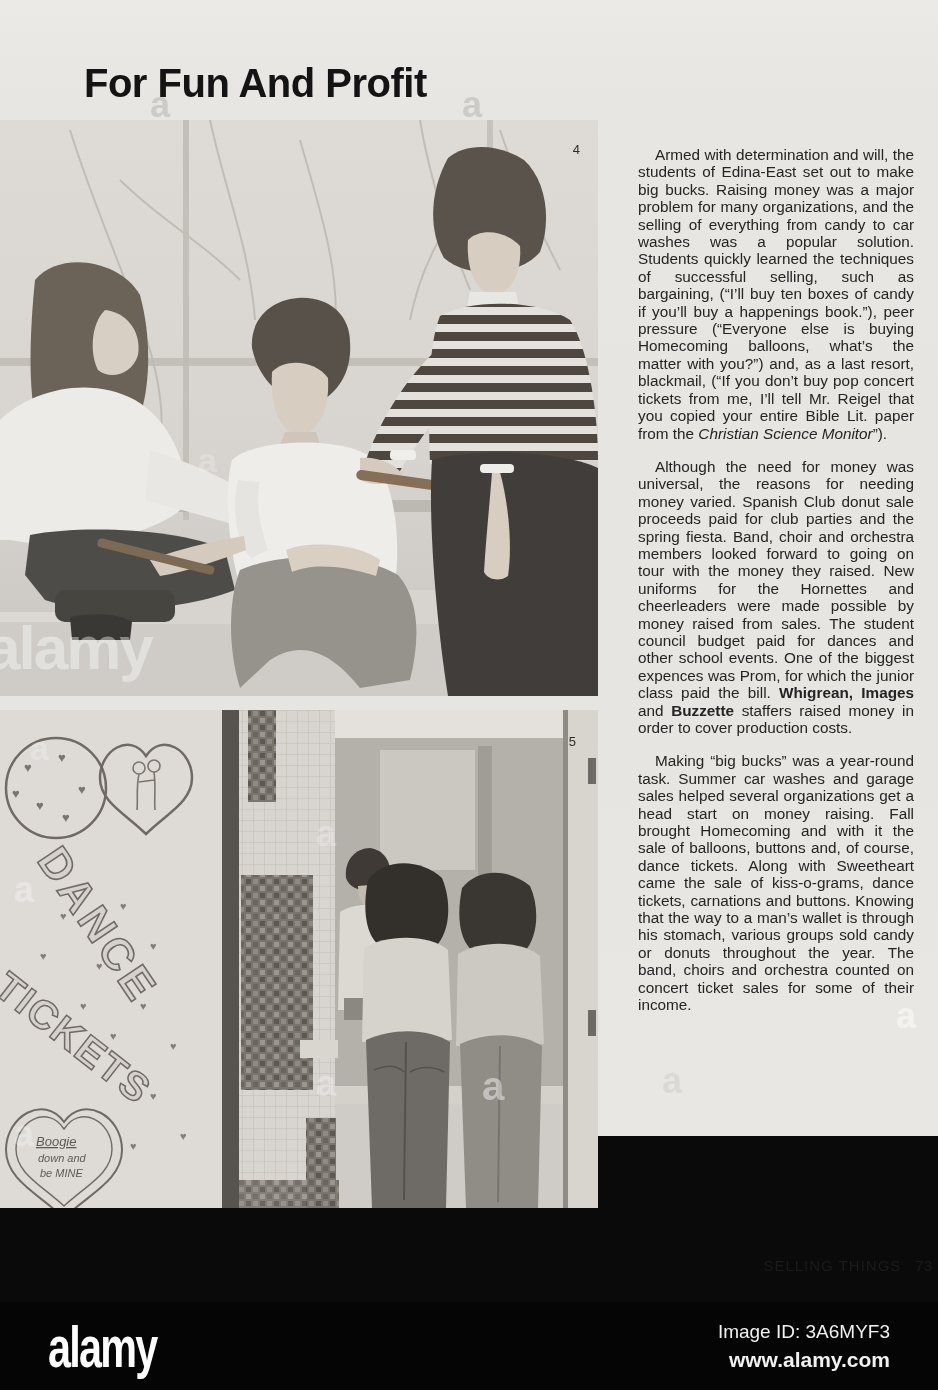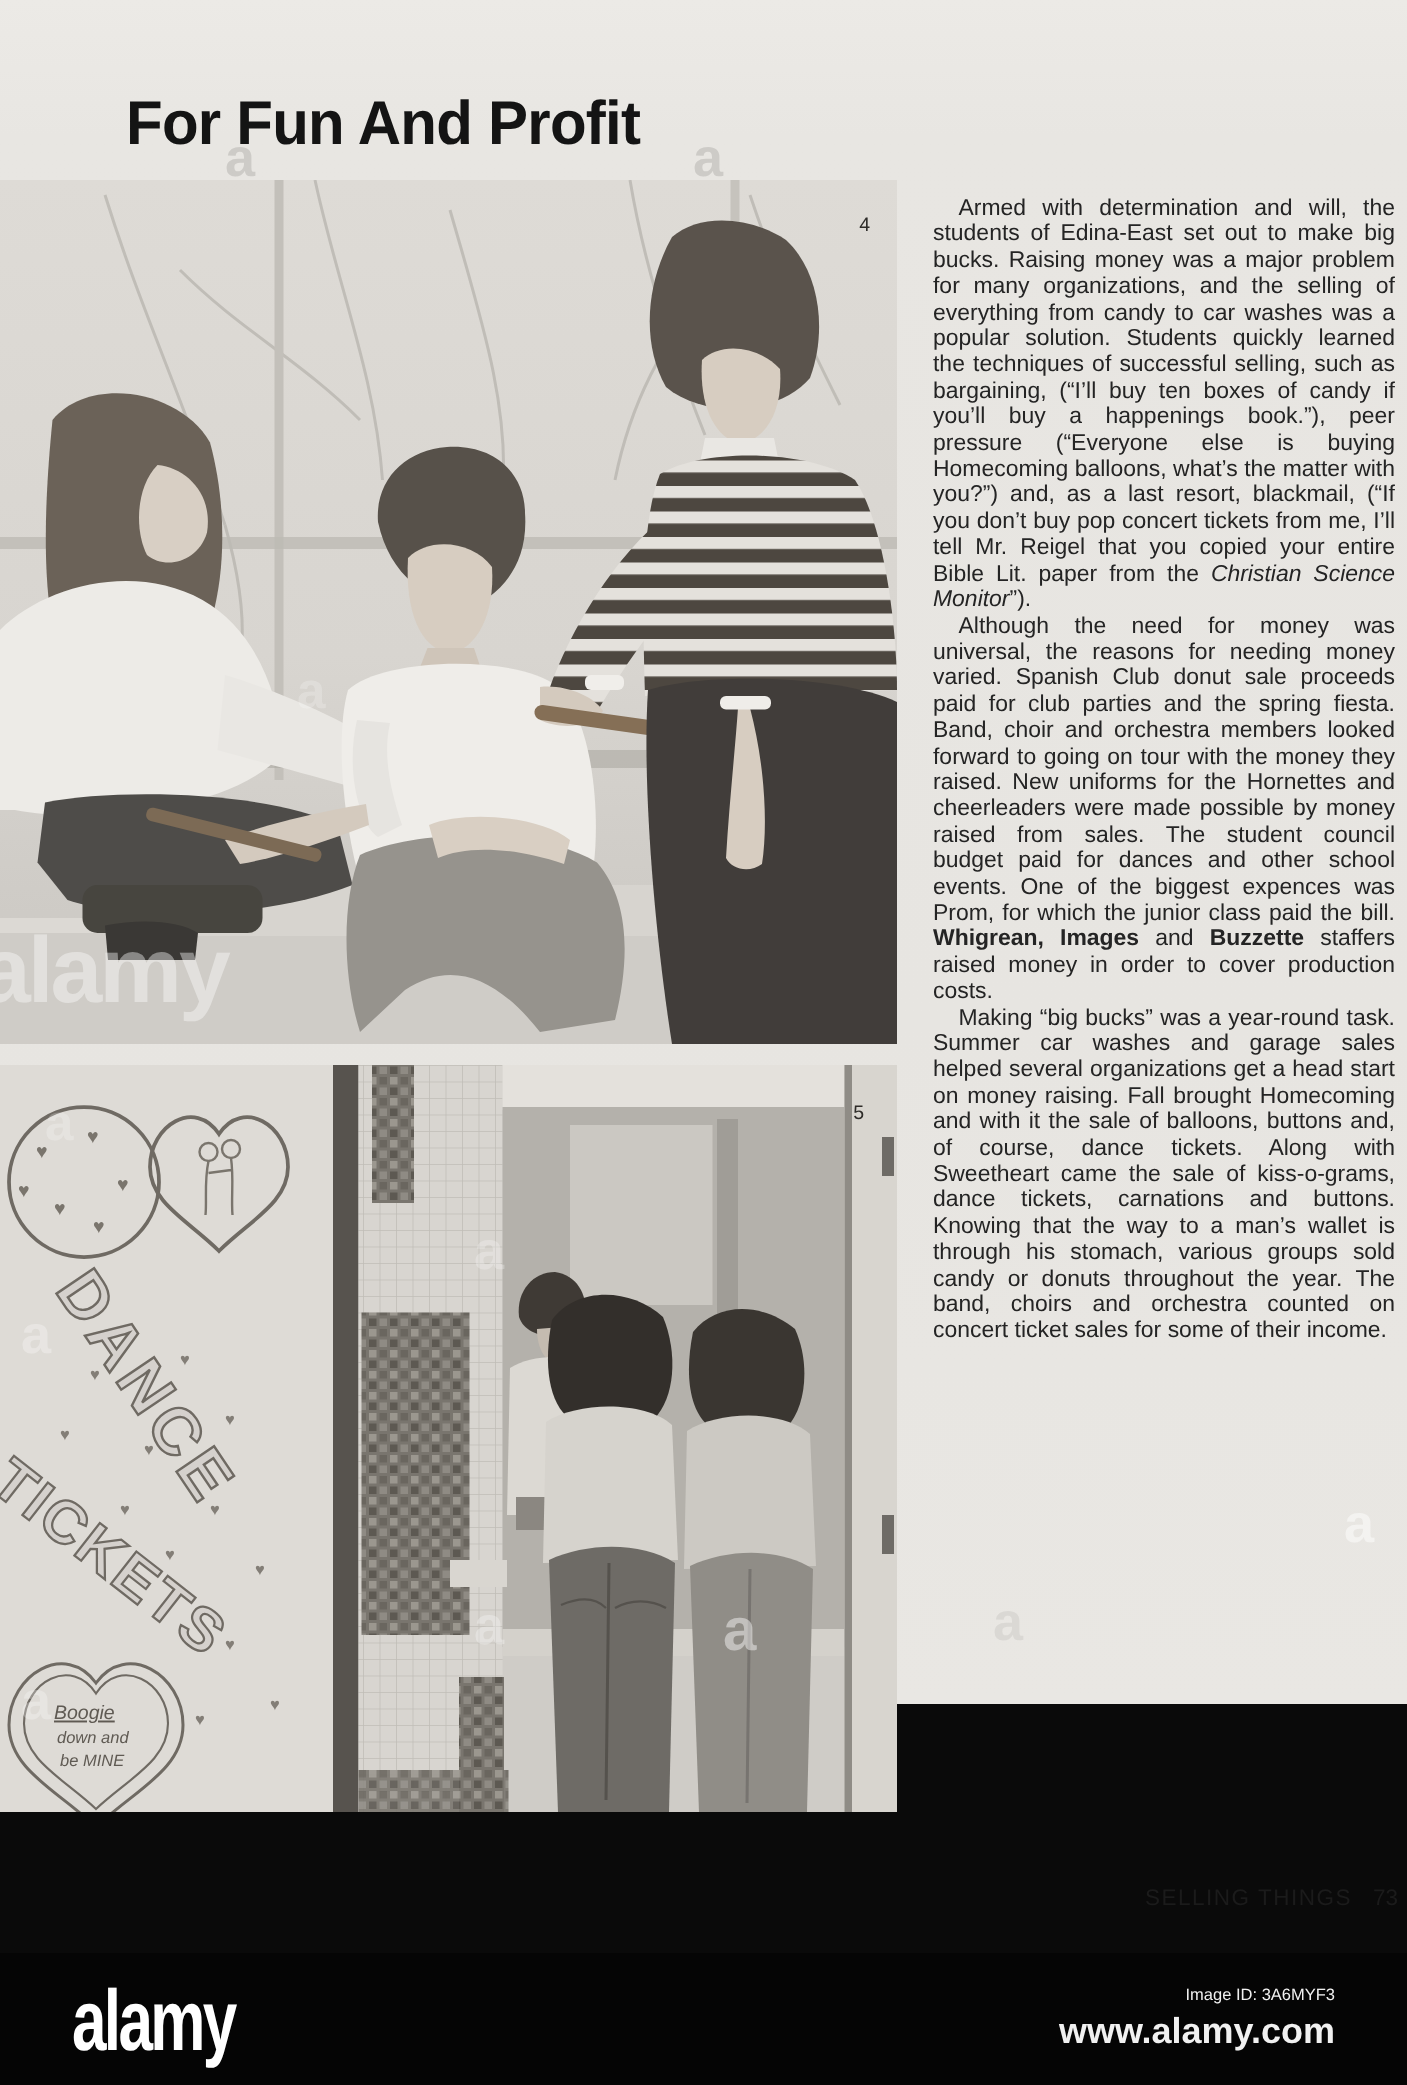--- a/index.html
+++ b/index.html
@@ -23,40 +23,40 @@
   .photo svg{display:block;}
   .photo-number{
     position:absolute;font-size:13px;color:#2e2c29;z-index:5;
   }
   .photo-number.n4{right:18px;top:22px;}
   .photo-number.n5{right:22px;top:24px;}
   .article{
     position:absolute;left:622px;top:130px;width:308px;
     color:#242424;font-size:15.3px;line-height:17.4px;text-align:justify;
   }
-  .article p{margin:0;text-indent:17px;}
+  .article p{margin:16px;text-indent:17px;}
   .article .b{font-weight:bold;}
   .article .i{font-style:italic;}
   .running-foot{
     position:absolute;top:1257px;right:6px;
     font-size:15px;letter-spacing:1px;color:#1b1b1b;white-space:nowrap;
   }
   .running-foot .pgnum{margin-left:14px;letter-spacing:0;text-align:right;}
   .watermark-bar{
     position:absolute;left:0;top:1302px;width:938px;height:88px;
     background:#050505;display:flex;align-items:center;justify-content:space-between;
     padding:0 48px;box-sizing:border-box;
   }
   .alamy-logo{
     color:#ffffff;font-size:47px;font-weight:bold;letter-spacing:-2px;
     transform:scale(0.88,1.22);transform-origin:left center;line-height:1;
   }
   .bar-right{text-align:right;color:#f1f1f1;}
-  .bar-right .image-id{font-size:11px;margin-bottom:5px;}
-  .bar-right .url{font-size:24px;font-weight:bold;}
+  .bar-right .image-id{font-size:19px;margin-bottom:5px;}
+  .bar-right .url{font-size:21px;font-weight:bold;}
   .ghost{
     position:absolute;color:#ffffff;font-weight:bold;z-index:4;pointer-events:none;
     font-family:"Liberation Sans",sans-serif;
   }
   .ghost.word-1{left:-14px;top:492px;font-size:62px;opacity:.40;letter-spacing:-2px;}
   .ghost.sm{font-size:36px;opacity:.30;}
   .ghost.gray{color:#9c9a96;opacity:.35;font-weight:bold;}
 </style>
 </head>
 <body>

